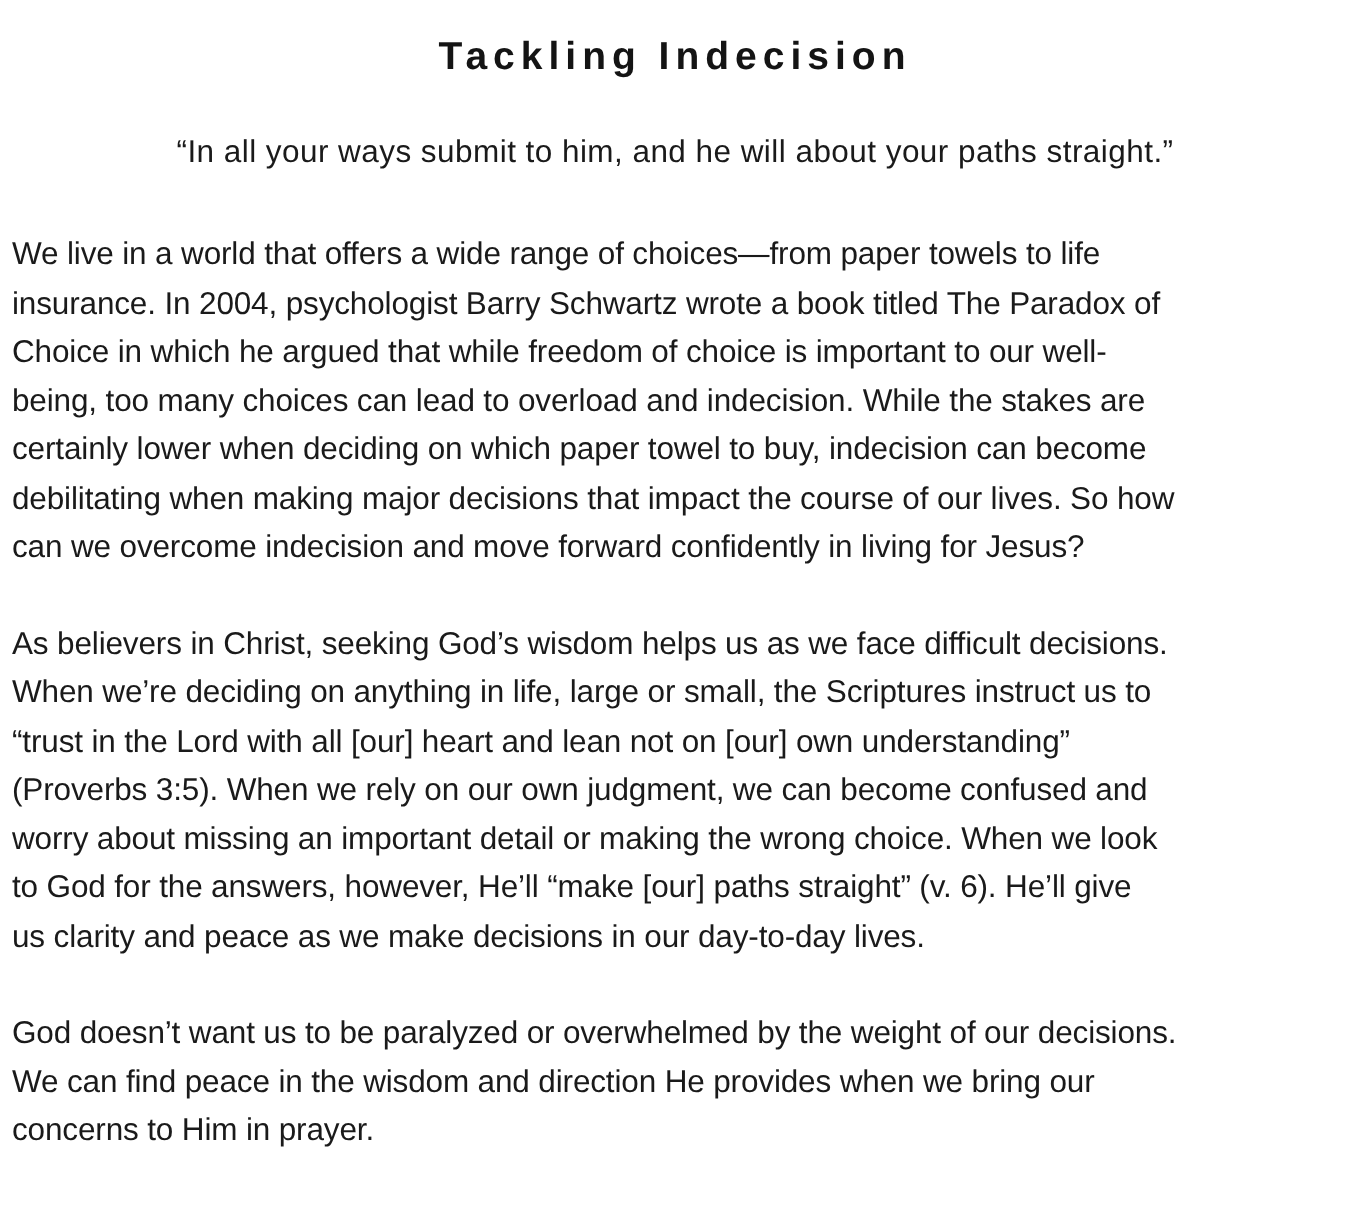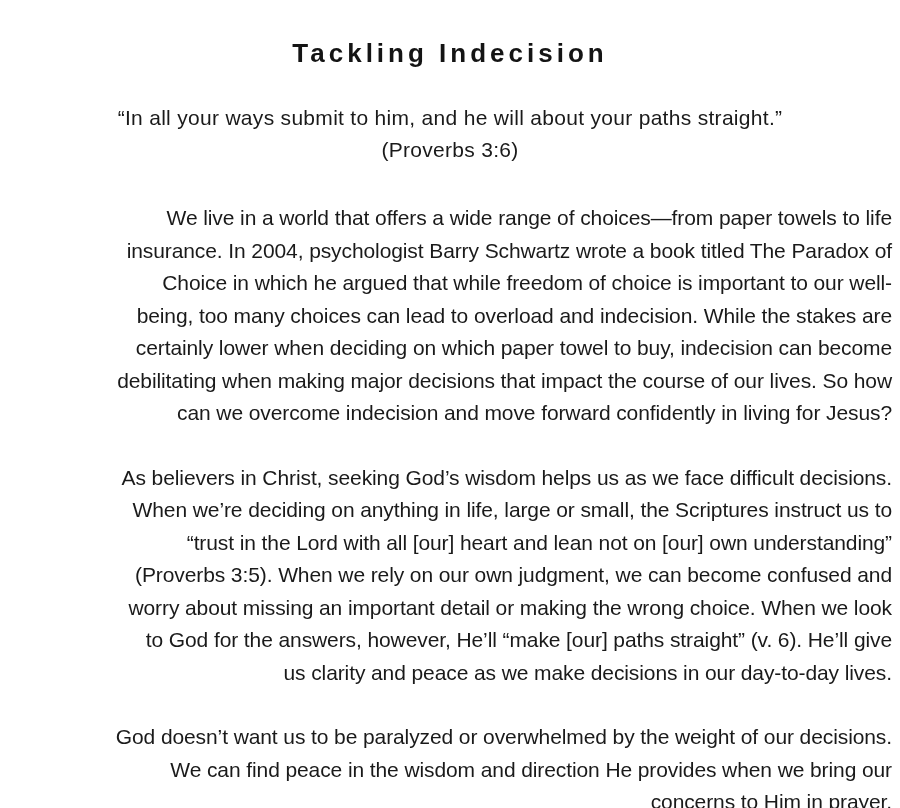--- a/index.html
+++ b/index.html
@@ -16,21 +16,21 @@
     -webkit-font-smoothing: antialiased;
   }
   .page {
     box-sizing: border-box;
     width: 900px;
     height: 808px;
     padding: 14px 8px 0 8px;
     background: #ffffff;
   }
   .page-title {
-    margin: 24px 0 0 0;
+    margin: 8px 0 0 0;
     text-align: center;
     font-size: 26px;
     font-weight: 700;
     letter-spacing: 4px;
     color: #141414;
     line-height: 30px;
   }
   .epigraph {
     margin-top: 34px;
     text-align: center;
@@ -41,36 +41,35 @@
   }
   .body-text {
     margin-top: 36px;
   }
   .body-text p {
     margin: 0 0 32px 0;
     font-size: 21px;
     line-height: 32.5px;
     letter-spacing: -0.1px;
     white-space: pre-line;
-    text-align: right;
+    text-align: left;
     color: #1a1a1a;
   }
   .body-text p:last-child {
     margin-bottom: 0;
   }
 </style>
 </head>
 <body>
 
 <div class="page">
   <h1 class="page-title">Tackling Indecision</h1>
 
   <div class="epigraph">
     <div class="epigraph-quote">“In all your ways submit to him, and he will about your paths straight.”</div>
-    <div class="epigraph-reference">(Proverbs 3:6)</div>
   </div>
 
   <div class="body-text">
     <p>We live in a world that offers a wide range of choices—from paper towels to life
 insurance. In 2004, psychologist Barry Schwartz wrote a book titled The Paradox of
 Choice in which he argued that while freedom of choice is important to our well-
 being, too many choices can lead to overload and indecision. While the stakes are
 certainly lower when deciding on which paper towel to buy, indecision can become
 debilitating when making major decisions that impact the course of our lives. So how
 can we overcome indecision and move forward confidently in living for Jesus?</p>

